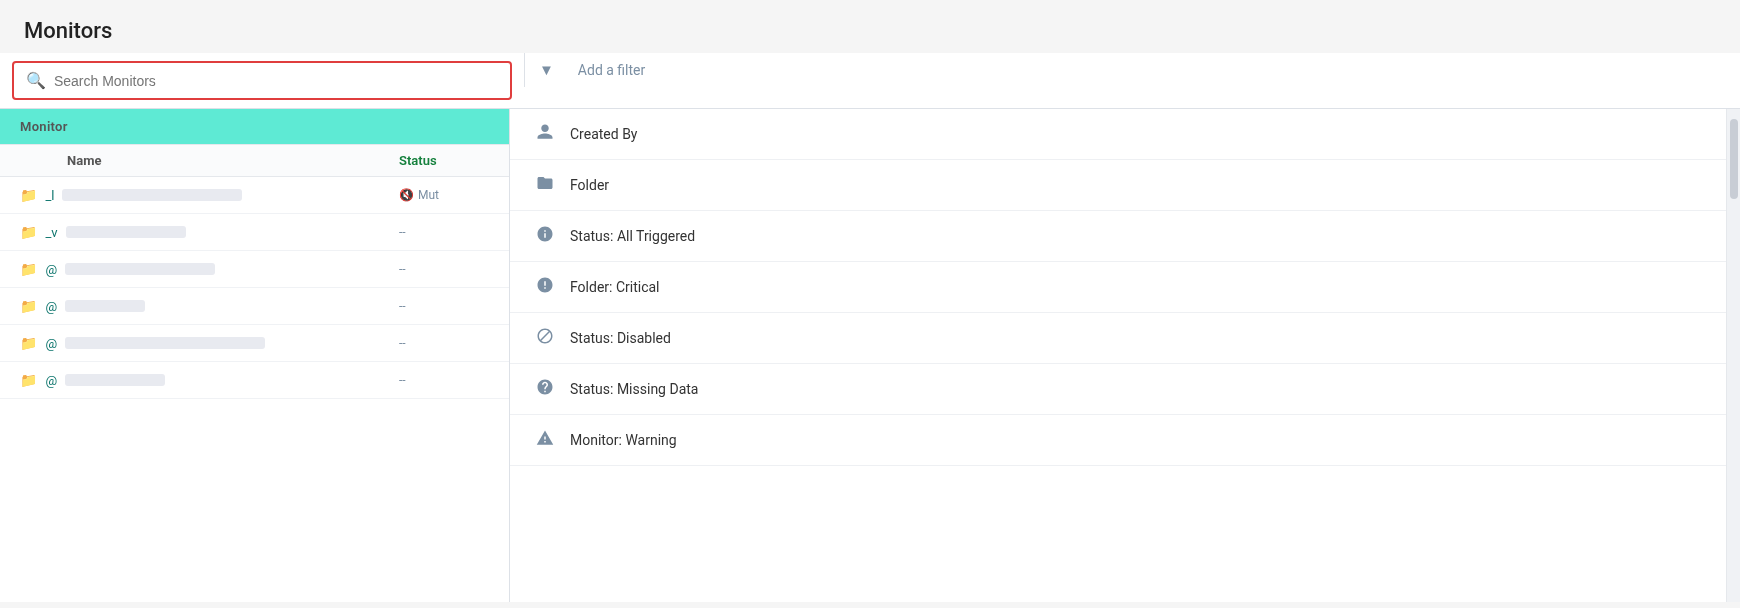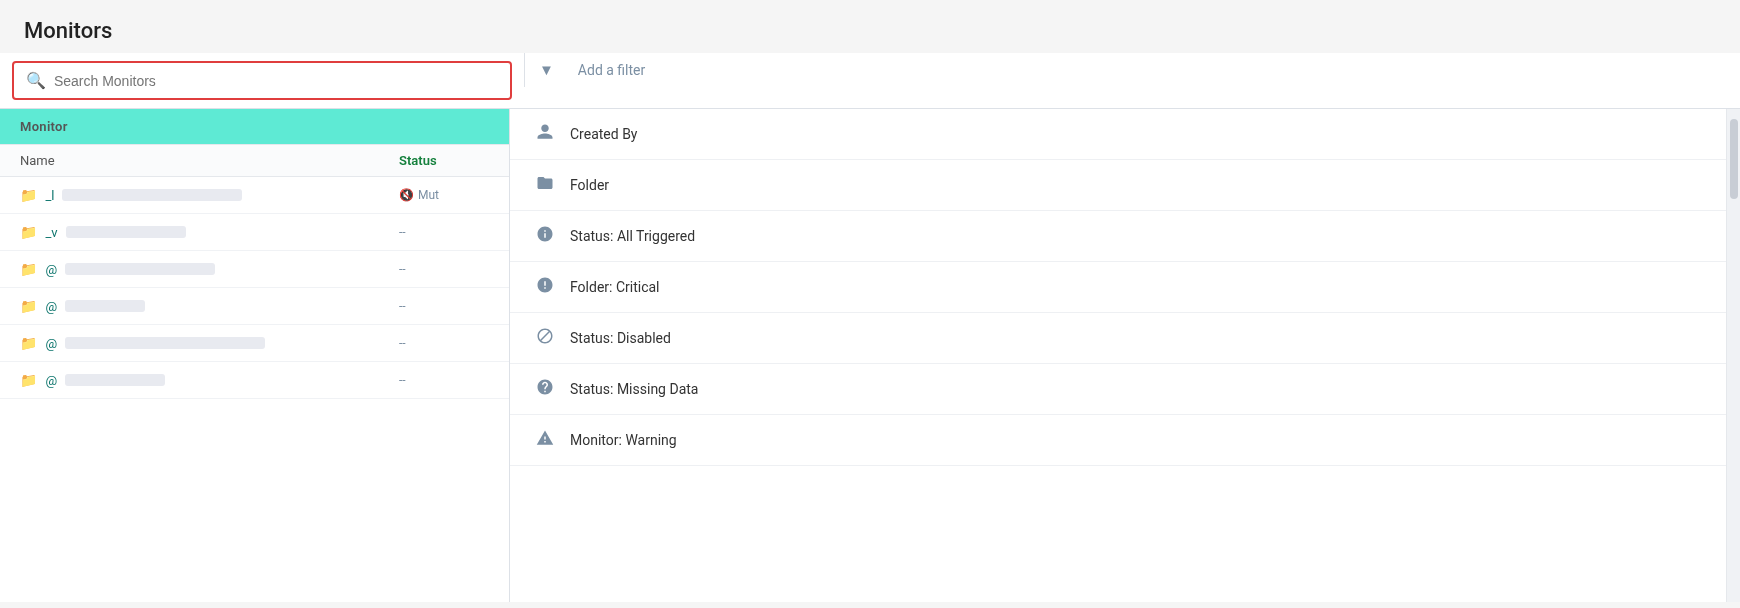--- a/index.html
+++ b/index.html
@@ -102,22 +102,23 @@
       display: flex;
       align-items: center;
       padding: 8px 20px;
       border-bottom: 1px solid #e5e8ec;
       background: #fafbfc;
     }
 
     .col-name {
       flex: 1;
       font-size: 13px;
-      font-weight: 400;
+      font-weight: 700;
       color: #555;
+      margin-left: 47px;
     }
 
     .col-status {
       width: 90px;
       font-size: 13px;
       font-weight: 600;
       color: #15803d;
     }
 
     .table-row {

